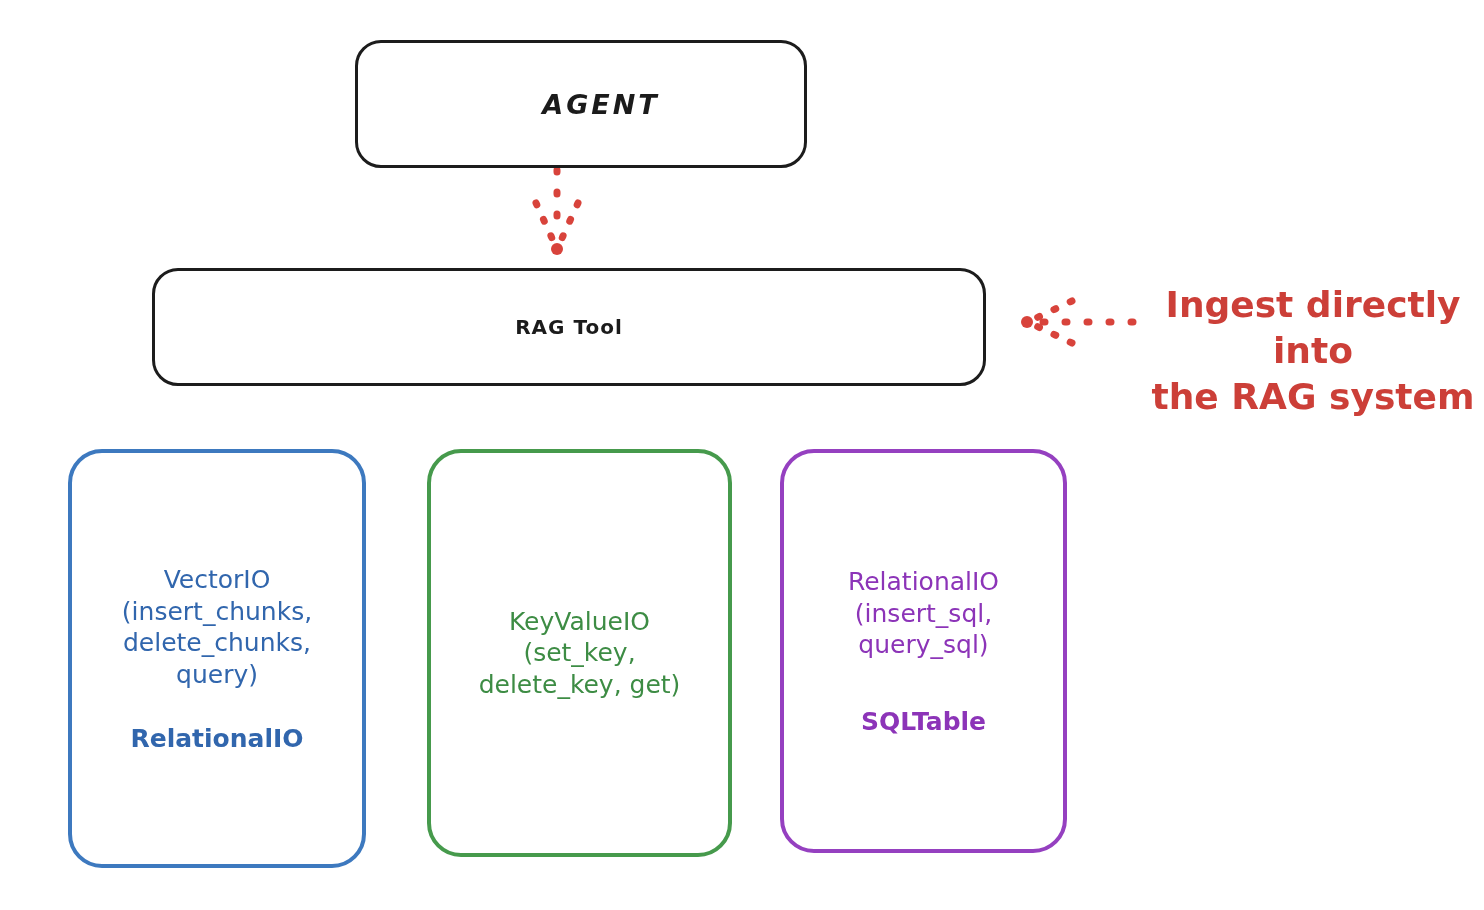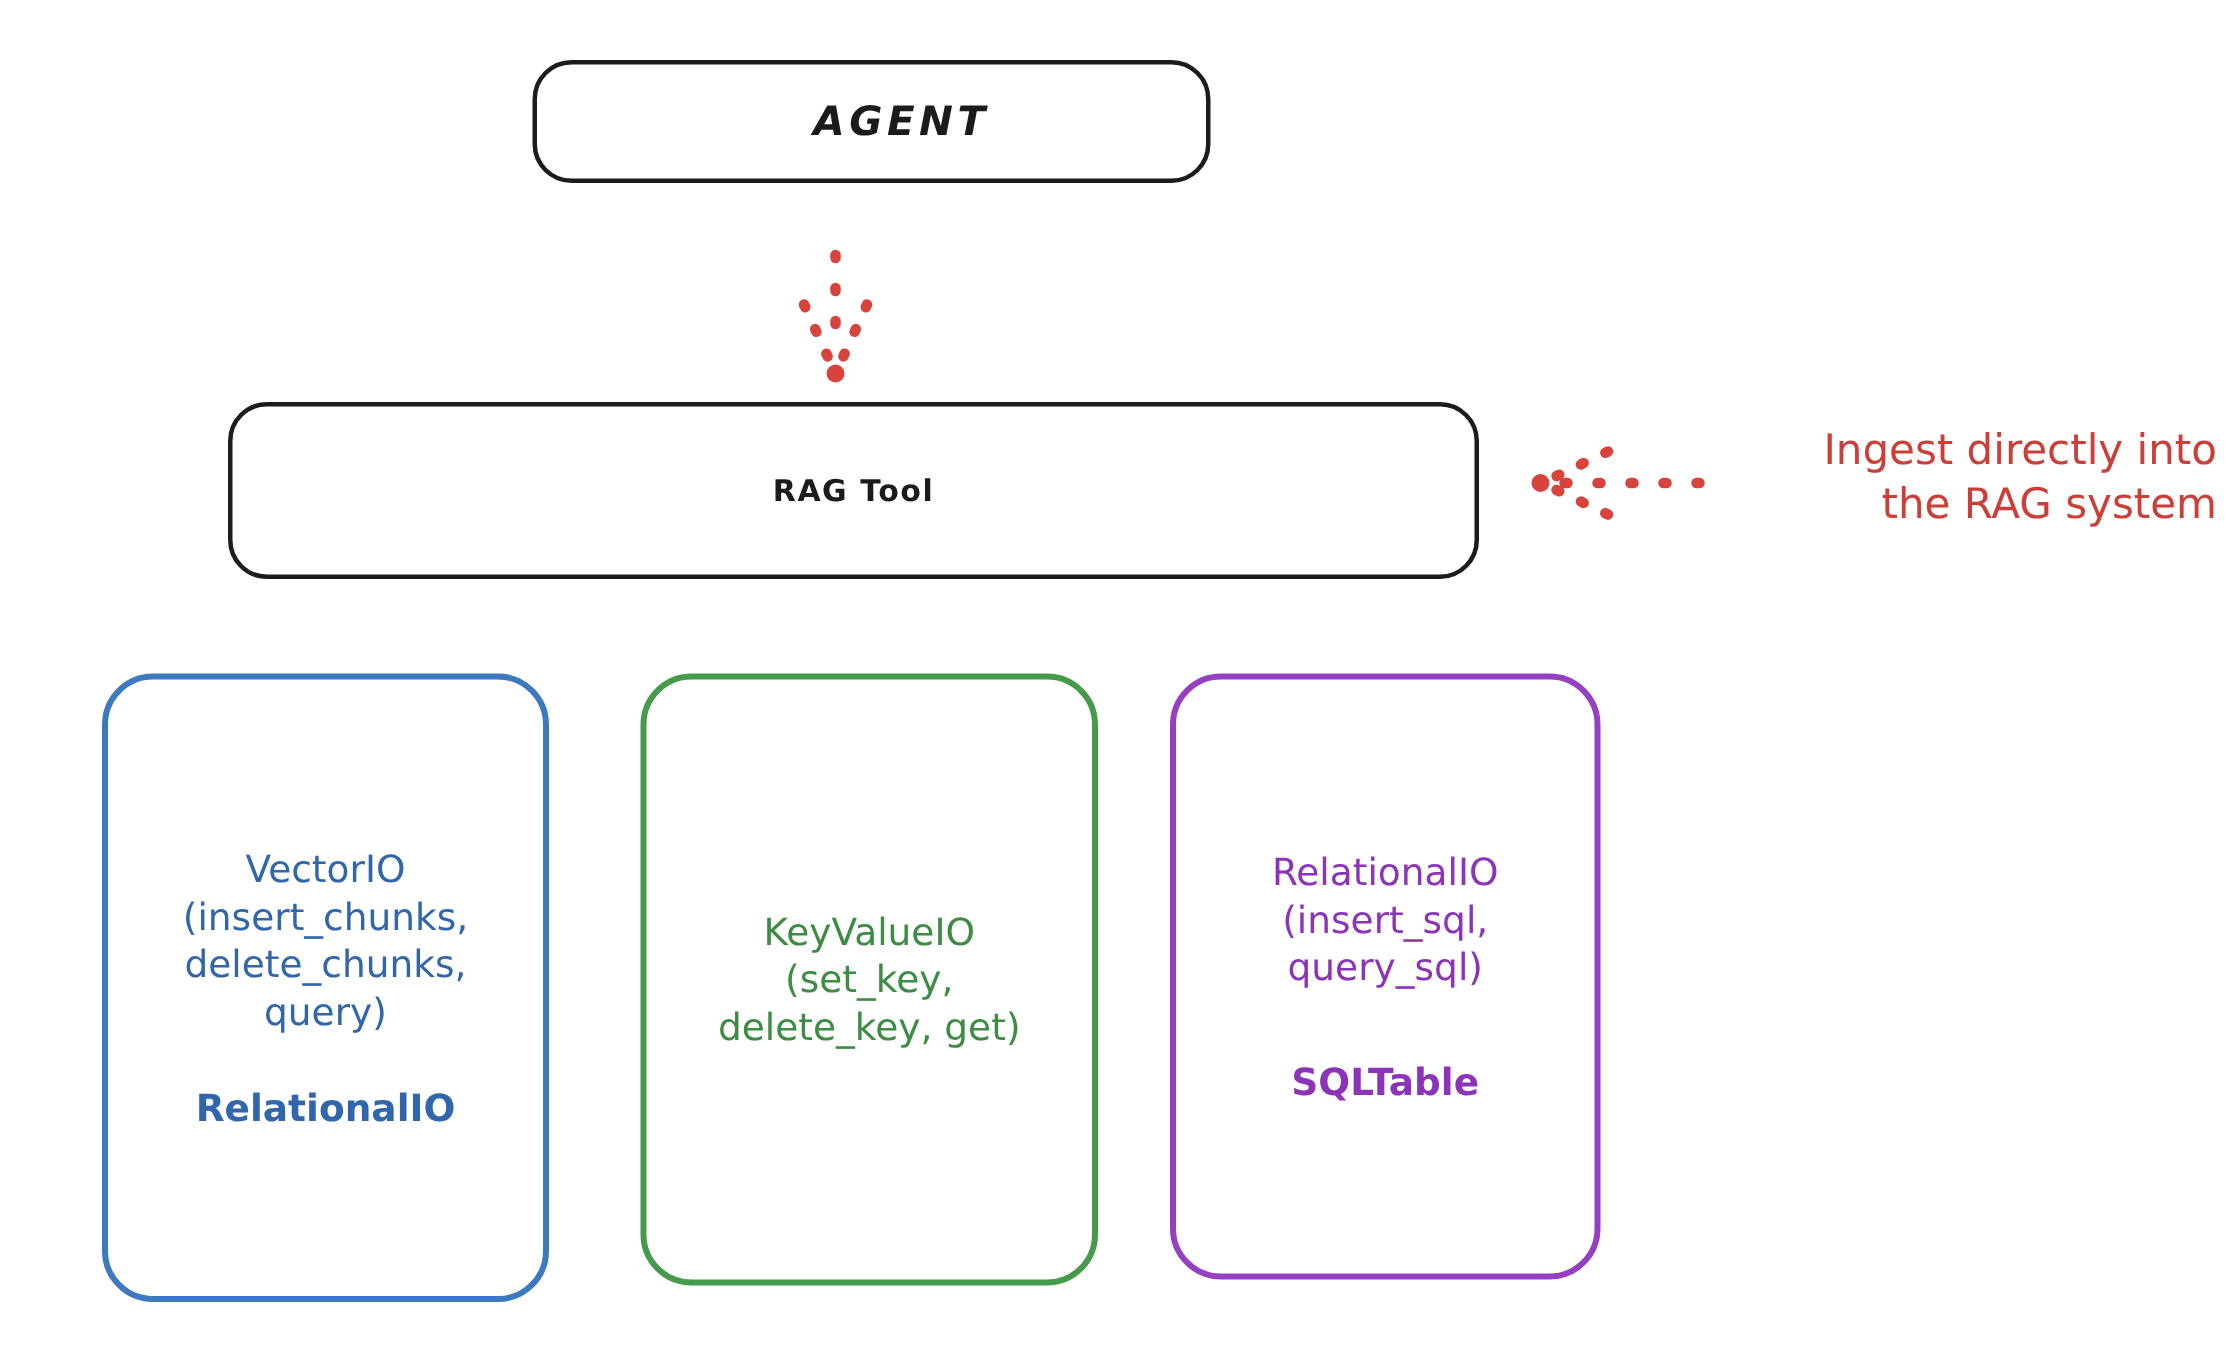--- a/index.html
+++ b/index.html
@@ -44,21 +44,21 @@
     font-family: "DejaVu Sans", sans-serif;
     font-style: italic;
     letter-spacing: 2px;
     font-weight: 600;
   }
 
   #agent-box {
     left: 355px;
     top: 40px;
     width: 452px;
-    height: 82px;
+    height: 128px;
     padding-left: 40px;
   }
   #agent-label { font-size: 27px; letter-spacing: 3px; }
 
   #ragtool-box {
     left: 152px;
     top: 268px;
     width: 834px;
     height: 118px;
   }
@@ -118,24 +118,24 @@
   #relational-box .leaf-text, #relational-box .leaf-index { color: #8c34b8; }
 
   
   #annotation-text {
     position: absolute;
     left: 1148px;
     top: 282px;
     width: 330px;
     color: #cc3f38;
     font-family: "DejaVu Sans", sans-serif;
-    font-size: 28px;
-    font-weight: 400;
+    font-size: 36px;
+    font-weight: 700;
     line-height: 1.28;
-    text-align: right;
+    text-align: center;
     white-space: pre-line;
   }
 </style>
 </head>
 <body>
 
 <svg id="canvas" viewBox="0 0 1484 910" xmlns="http://www.w3.org/2000/svg">
 
   <g>
     <line x1="557" y1="170" x2="557" y2="236" stroke="#d8433b" stroke-width="7" stroke-linecap="round" stroke-dasharray="2 20"></line>

